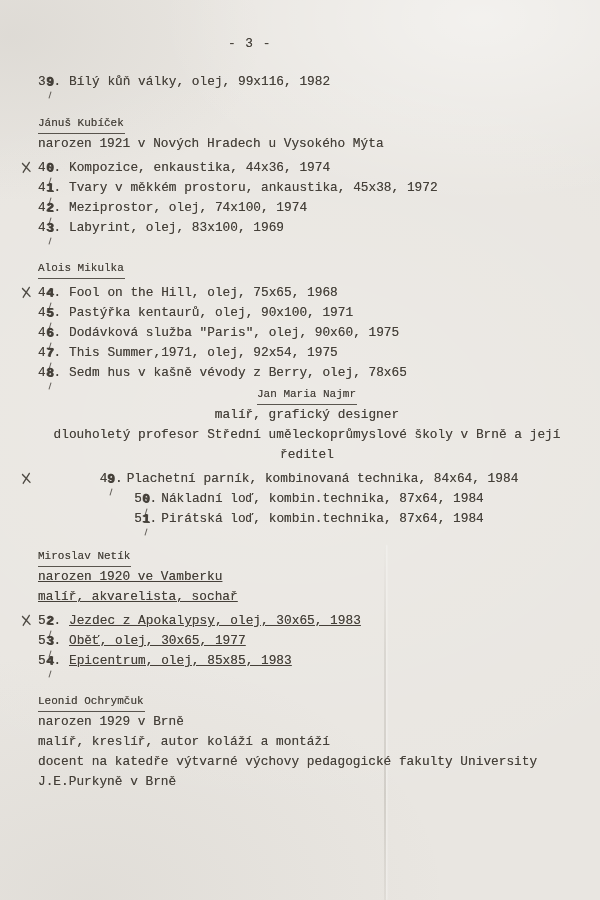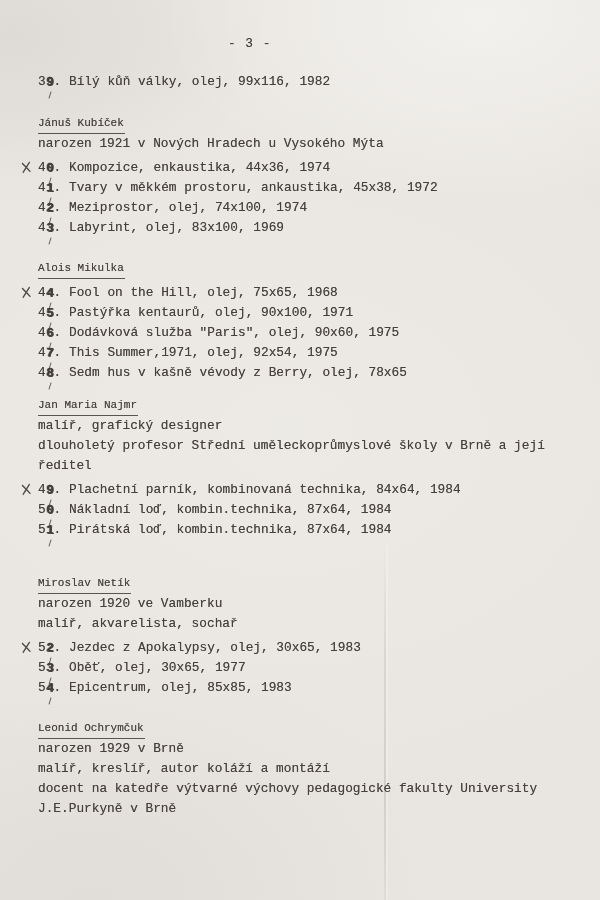--- a/index.html
+++ b/index.html
@@ -29,22 +29,22 @@
     position: absolute; inset: 0;
     padding: 34px 24px 0 38px;
     box-sizing: border-box;
     text-shadow: 0 0 0.55px rgba(69,64,56,0.6);
   }
   .page-num { margin-left: 190px; letter-spacing: 1px; white-space: pre; }
   .top-work { margin-top: 18px; }
 
   .artist-block { margin-top: 20px; }
   .artist-block:nth-of-type(1) { margin-top: 21px; }
-  .artist-block:nth-of-type(3) { margin-top: 12px; }
-  .artist-block:nth-of-type(4) { margin-top: 33px; }
+  .artist-block:nth-of-type(3) { margin-top: 1px; text-align: center; }
+  .artist-block:nth-of-type(4) { margin-top: 17px; text-decoration: underline; }
   .artist-block:nth-of-type(5) { margin-top: 20px; }
 
   .artist-name {
     display: inline-block;
     margin: 0; padding: 0 1px 0 0;
     font-size: 11px; font-weight: normal;
     border-bottom: 1.3px solid rgba(64,59,52,0.85);
     line-height: 19px;
   }
   .bio-line { white-space: pre; }

